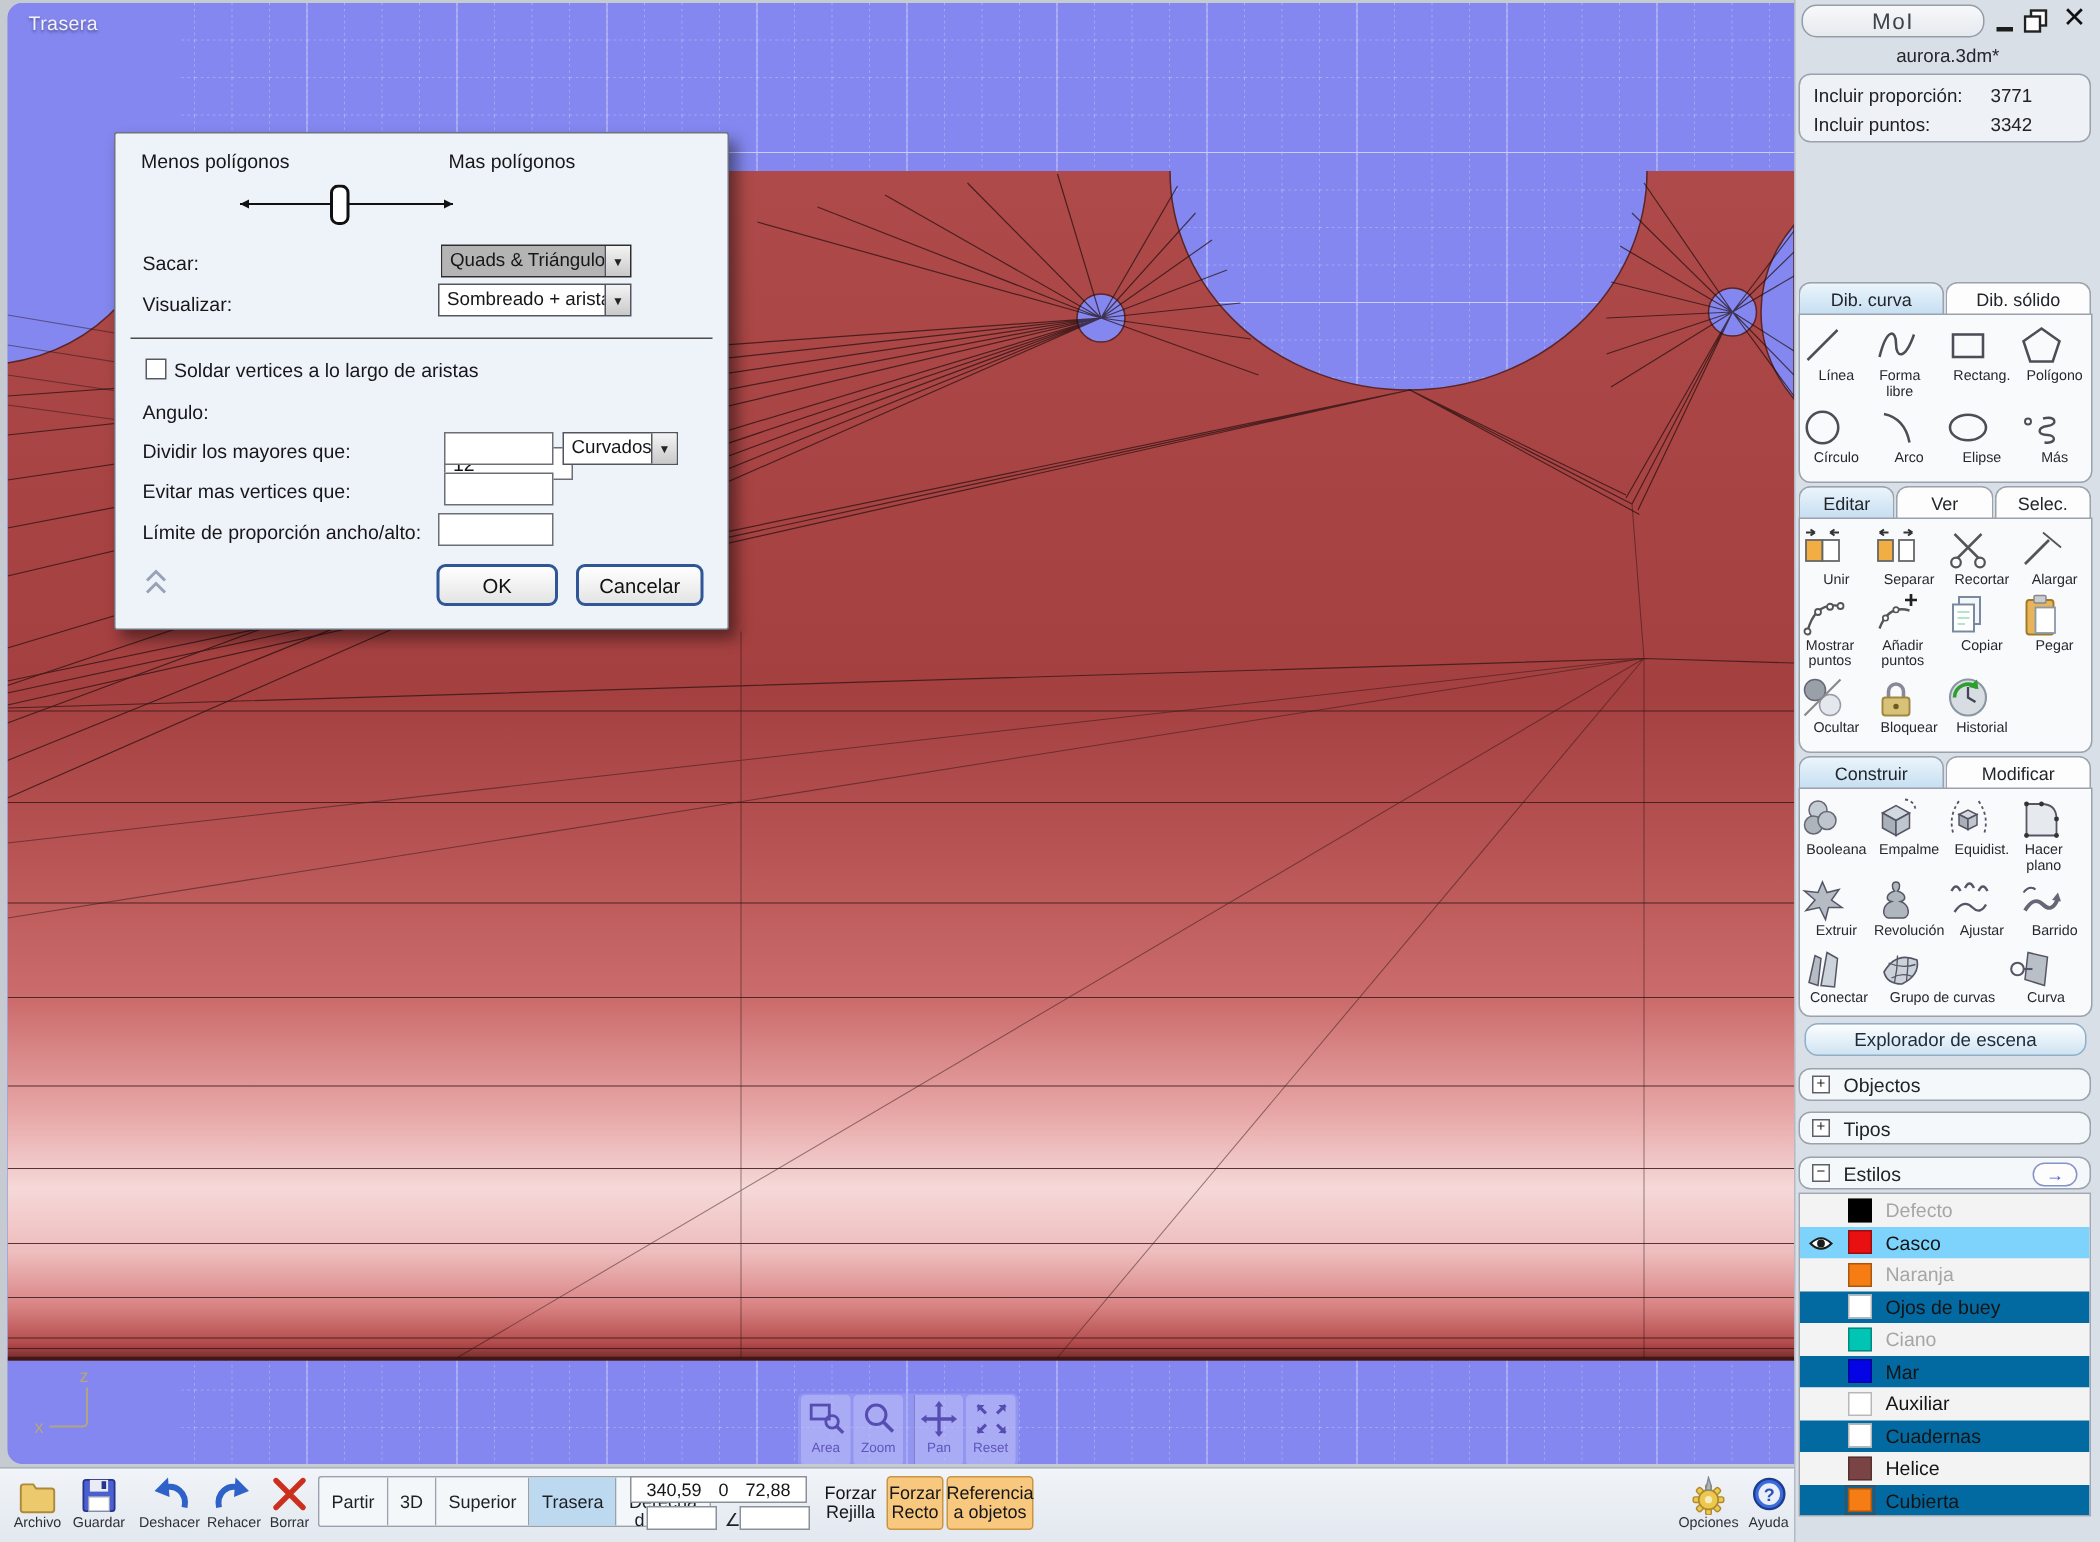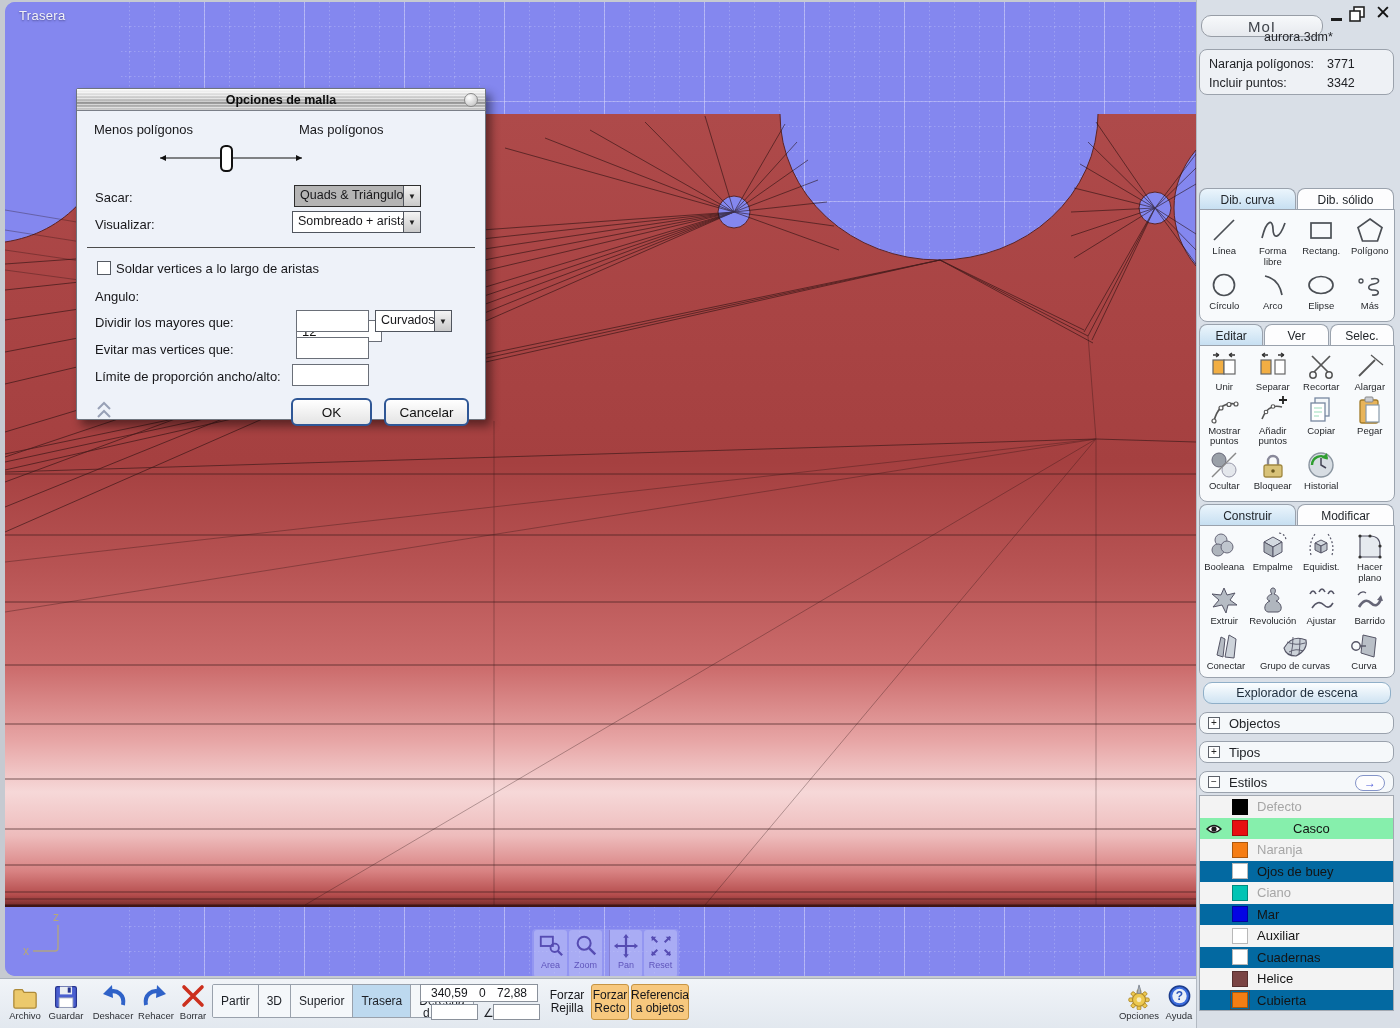--- a/index.html
+++ b/index.html
@@ -57,21 +57,21 @@
   .dchk { position:absolute; left:20px; top:150px; width:14px; height:14px; appearance:none;
     border:1px solid #555a62; background:#fff; cursor:pointer; }
   .dbtn { position:absolute; height:28px; border:2px solid #2f5796; border-radius:6px;
     background:linear-gradient(#ffffff,#e4e4e4); font-size:13.5px; color:#111;
     font-family:inherit; cursor:pointer; }
   .chevrons { position:absolute; left:18px; top:290px; cursor:pointer; }
 
   
   .panel { position:absolute; left:1196px; top:0; width:204px; height:1028px;
     background:#d9dfe7; border-left:1px solid #b3bac3; }
-  .moi-btn { position:absolute; left:4px; top:15px; width:122px; height:22px;
+  .moi-btn { position:absolute; left:4px; top:3px; width:122px; height:22px;
     border:1px solid #979da6; border-radius:10px; background:linear-gradient(#f7f9fb,#e6e9ee);
     font-size:15px; color:#3f444b; display:flex; align-items:center; justify-content:center;
     letter-spacing:1px; cursor:pointer; }
   .win-ico { position:absolute; top:6px; cursor:pointer; }
   .w-min { left:134px; top:18px; width:11px; height:3px; background:#1d1d1d; }
   .w-res { left:152px; }
   .w-close { left:178px; top:2px; font-size:19px; color:#111; font-weight:bold; line-height:22px; }
   .filename { position:absolute; left:0; width:100%; top:30px; text-align:center;
     font-size:12.5px; color:#25262a; }
   .counts { position:absolute; left:2px; right:6px; top:49px; height:46px;
@@ -79,42 +79,42 @@
   .counts .crow { display:flex; height:19px; align-items:center; font-size:12.5px; color:#202226; }
   .counts .cl { width:118px; }
   .tabs { position:absolute; left:2px; right:5px; height:22px; display:flex; }
   .tab { flex:1; margin-right:1px; border:1px solid #9aa2ad; border-bottom:none;
     border-radius:8px 8px 0 0; background:#fdfdfe; font-size:12px; color:#22262b;
     display:flex; align-items:center; justify-content:center; cursor:pointer; white-space:nowrap; }
   .tab.active { background:linear-gradient(#ebf5fc,#c5def1); }
   .gbox { position:absolute; left:2px; right:5px; background:#f8fafc;
     border:1px solid #9aa2ad; border-radius:0 0 8px 8px; padding-top:5px; }
   .tools { display:grid; grid-template-columns:repeat(4,1fr); }
-  .tool { display:flex; flex-direction:column; align-items:center; cursor:pointer; }
+  .tool { display:flex; flex-direction:column; cursor:pointer; }
   .tool svg { width:30px; height:30px; flex:none; }
   .tl { font-size:9.5px; line-height:10.5px; color:#26282c; text-align:center; margin-top:1px; }
   .xhdr { position:absolute; left:6px; right:9px; height:22px;
     background:linear-gradient(#fcfeff,#cfe3f2); border:1px solid #8fafc8; border-radius:9px;
     display:flex; align-items:center; justify-content:center; font-size:12.5px; color:#1d2c3a; cursor:pointer; }
   .secbar { position:absolute; left:2px; right:6px; height:22px; background:#f5f8fa;
     border:1px solid #9aa2ad; border-radius:8px; display:flex; align-items:center;
     padding-left:8px; cursor:pointer; }
   .pm { width:12px; height:12px; border:1px solid #5c6169; background:#fff; font-size:10px;
     line-height:10px; text-align:center; color:#222; margin-right:9px; flex:none; }
   .secbar .sl { font-size:13px; color:#202327; }
   .arrow-btn { position:absolute; right:8px; top:3px; width:30px; height:16px;
     background:#fdfdfe; border:1px solid #8494c8; border-radius:8px; color:#4a58d8;
     font-size:12px; line-height:14px; text-align:center; font-weight:bold; cursor:pointer; }
   .styles-list { position:absolute; left:2px; right:6px; top:795px; height:216px;
     border:1px solid #a2a8b1; background:#f0f0f0; overflow:hidden; }
   .stl-row { height:21.5px; display:flex; align-items:center; padding-left:32px;
     position:relative; font-size:13px; color:#141414; cursor:pointer; }
   .stl-row.alt { background:#0369a1; }
   .stl-row.base { background:#f3f3f3; }
-  .stl-row.hl { background:#86efac;gap:36px; }
+  .stl-row.hl { background:#7dd3fc; }
   .stl-row.muted { color:#a6a6a6; }
   .sw { width:16px; height:16px; margin-right:9px; flex:none; border:1px solid rgba(0,0,0,.3); }
   .sw.light { border:1px solid #b8b8b8; }
   .sw.selected { outline:1px solid #4a4a4a; outline-offset:1px; }
   .eye { position:absolute; left:6px; top:5px; }
 
   
   .bottombar { position:absolute; left:0; top:978px; width:1196px; height:50px;
     background:linear-gradient(#f1f4f8,#e2e8ef); border-top:1px solid #aab2bc; }
   .bb-item { position:absolute; text-align:center; font-size:9.5px; color:#2c2f34; cursor:pointer; }
@@ -236,24 +236,20 @@
           <svg viewBox="0 0 28 28">
             <path d="M10,10 L4,4 M18,10 L24,4 M10,18 L4,24 M18,18 L24,24" stroke="#564cb2" stroke-width="2.2"></path>
             <path d="M4,4 L9,4 L4,9 Z M24,4 L19,4 L24,9 Z M4,24 L4,19 L9,24 Z M24,24 L24,19 L19,24 Z" fill="#564cb2"></path>
           </svg>
           <span class="nv-label">Reset</span>
         </div>
       </div>
     </div>
 
     <div class="dialog">
-      <div class="dlg-title">
-        <span class="t">Opciones de malla</span>
-        <span class="dlg-circle"></span>
-      </div>
       <div class="dlg-body">
         <span class="dlbl" style="left:17px; top:10px;">
           <span style="display:inline-block; width:72px; line-height:17px;">Menos polígonos</span>
         </span>
         <span class="dlbl" style="left:222px; top:10px;">
           <span style="display:inline-block; width:72px; line-height:17px;">Mas polígonos</span>
         </span>
         <svg class="dlg-slider" width="152" height="28">
           <line x1="5" y1="13" x2="147" y2="13" stroke="#111" stroke-width="1.2"></line>
           <path d="M5,13 L11,10 L11,16 Z M147,13 L141,10 L141,16 Z" fill="#111"></path>
@@ -298,21 +294,21 @@
     <div class="win-ico w-min"></div>
     <svg class="win-ico w-res" width="17" height="17">
       <rect x="5" y="1" width="10" height="10" fill="#fdfdfd" stroke="#222" stroke-width="1.6"></rect>
       <rect x="1" y="5" width="10" height="10" fill="#fdfdfd" stroke="#222" stroke-width="1.6"></rect>
     </svg>
     <div class="win-ico w-close">✕</div>
     <div class="filename">aurora.3dm*</div>
 
     <div class="counts">
       <div class="crow">
-        <span class="cl">Naranja polígonos:</span>
+        <span class="cl">Incluir proporción:</span>
         <span>3771</span>
       </div>
       <div class="crow">
         <span class="cl">Incluir puntos:</span>
         <span>3342</span>
       </div>
     </div>
 
     <div class="tabs" style="top:188px;">
       <div class="tab active">Dib. curva</div>

